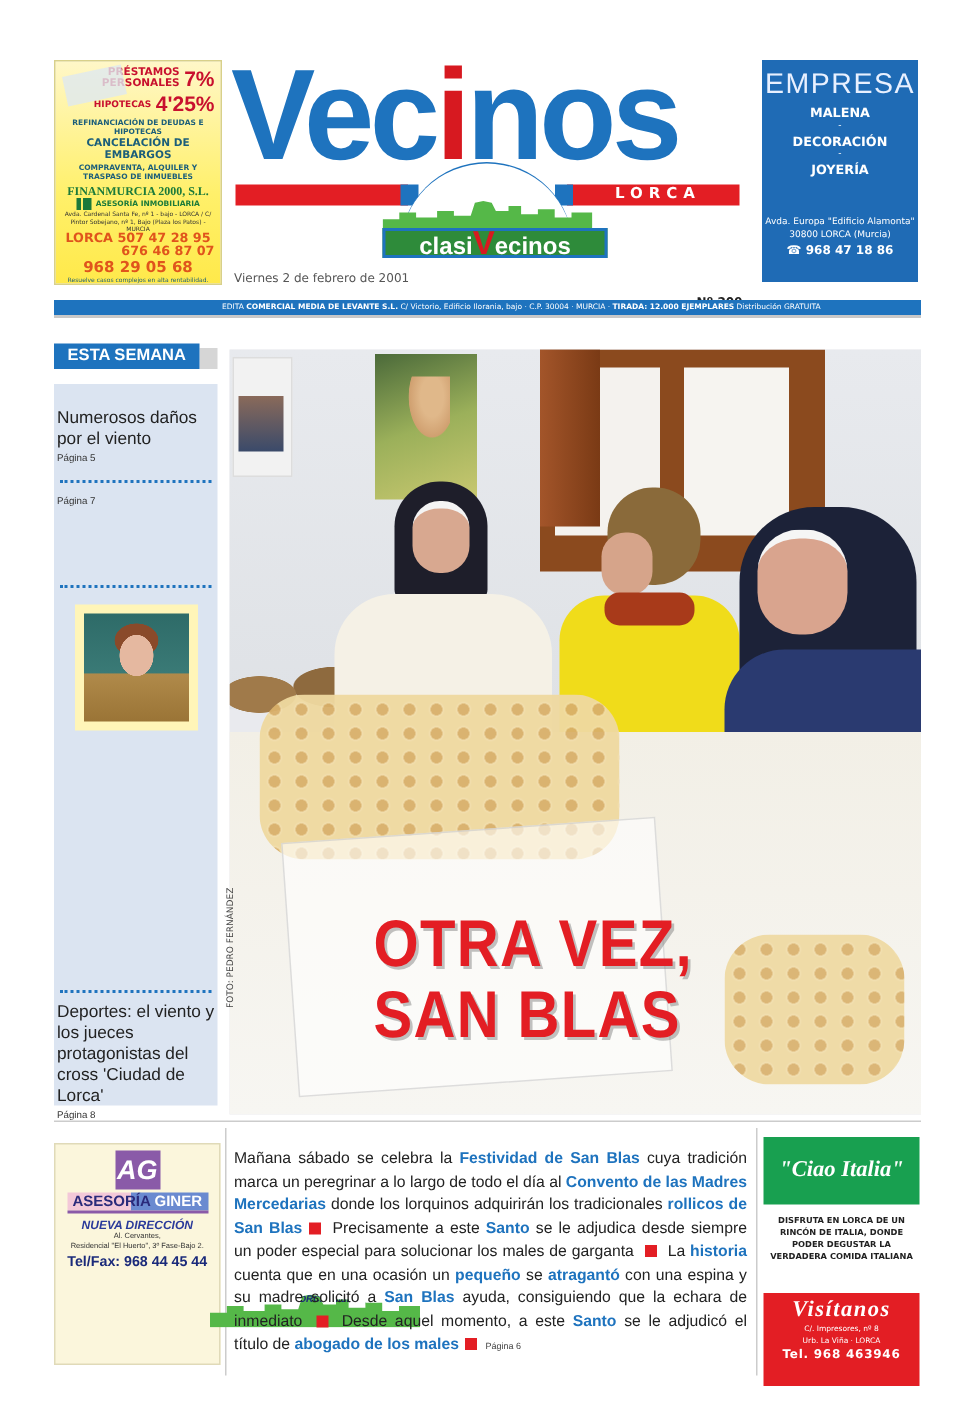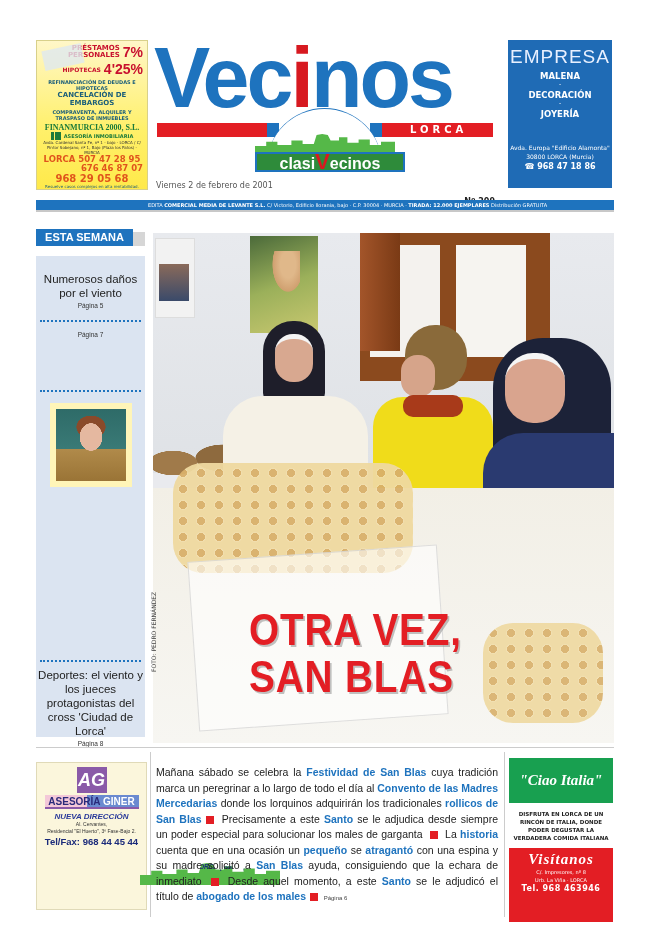--- a/index.html
+++ b/index.html
@@ -61,21 +61,21 @@
 
   .info-bar { position: absolute; left: 36px; top: 200px; width: 578px; height: 10px; background: #1e73be; color: #fff; font-size: 5px; line-height: 10px; padding-left: 112px; white-space: nowrap; overflow: hidden; }
   .info-bar b { font-weight: bold; }
   .info-shadow { position: absolute; left: 36px; top: 210px; width: 578px; height: 2px; background: #c8c8c8; }
 
   
   .sidebar { position: absolute; left: 36px; top: 229px; width: 110px; height: 508px; }
   .sb-title { position: absolute; left: 0; top: 0; width: 97px; height: 17px; background: #1e73be; color: #fff; font-weight: bold; font-size: 11px; line-height: 17px; text-align: center; font-family: "Liberation Sans", sans-serif; }
   .sb-shadow { position: absolute; left: 97px; top: 3px; width: 12px; height: 14px; background: #d6d6d6; }
   .sb-body { position: absolute; left: 0; top: 27px; width: 109px; height: 481px; background: #dbe4f1; }
-  .sb-item { position: absolute; left: 2px; width: 105px; text-align: center; color: #222; font-family: "Liberation Sans", sans-serif; }
+  .sb-item { position: absolute; left: 2px; width: 105px; text-align: left; color: #222; font-family: "Liberation Sans", sans-serif; }
   .sb-item .h { font-size: 11.5px; line-height: 14px; }
   .sb-item .pg { font-size: 6.5px; margin-top: 2px; color: #333; }
   .sb-dots { position: absolute; left: 4px; width: 101px; border-top: 2px dotted #1e73be; }
   .sb-photo-frame { position: absolute; left: 14px; top: 147px; width: 82px; height: 84px; background: #fff5b8; }
   .sb-photo { position: absolute; left: 6px; top: 6px; width: 70px; height: 72px;
     background: radial-gradient(ellipse 14px 17px at 35px 28px, #e5b8a0 80%, transparent 82%),
                 radial-gradient(ellipse 18px 14px at 35px 18px, #8a4a2a 80%, transparent 82%),
                 linear-gradient(180deg, #2e6b68 0%, #3a7a76 55%, #b08a4a 56%, #9a7436 100%); }
 
   
@@ -134,21 +134,21 @@
   .ad-giner .city { font-size: 6.5px; font-style: italic; color: #1a2a7a; font-weight: bold; }
 
   .article { position: absolute; left: 156px; top: 765px; width: 342px; font-family: "Liberation Sans", sans-serif; font-size: 10.5px; line-height: 15.5px; color: #222; text-align: justify; }
   .article .hl { color: #1e73be; font-weight: bold; }
   .article .sq { display: inline-block; width: 8px; height: 8px; background: #e31e24; margin: 0 4px; vertical-align: -1px; }
   .article .pg { font-size: 6px; color: #444; }
 
   .ad-ciao { position: absolute; left: 509px; top: 758px; width: 104px; height: 152px; text-align: center; }
   .ad-ciao .top { height: 45px; background: #18a050; color: #fff; font-family: "Liberation Serif", serif; font-style: italic; font-weight: bold; font-size: 15px; line-height: 45px; }
   .ad-ciao .mid { font-size: 5.5px; font-weight: bold; color: #222; line-height: 8px; margin-top: 7px; }
-  .ad-ciao .bot { margin-top: 6px; height: 74px; background: #e31e24; color: #fff; }
+  .ad-ciao .bot { margin-top: 20px; height: 62px; background: #e31e24; color: #fff; }
   .ad-ciao .bot .vis { font-family: "Liberation Serif", serif; font-style: italic; font-weight: bold; font-size: 15px; letter-spacing: 1px; padding-top: 3px; }
   .ad-ciao .bot .a { font-size: 5px; line-height: 8px; }
   .ad-ciao .bot .tel { font-size: 8px; font-weight: bold; letter-spacing: .5px; }
 </style>
 </head>
 <body>
 
 <div class="ad-finan">
   <div class="doc-box"></div>
   <div class="row1">

